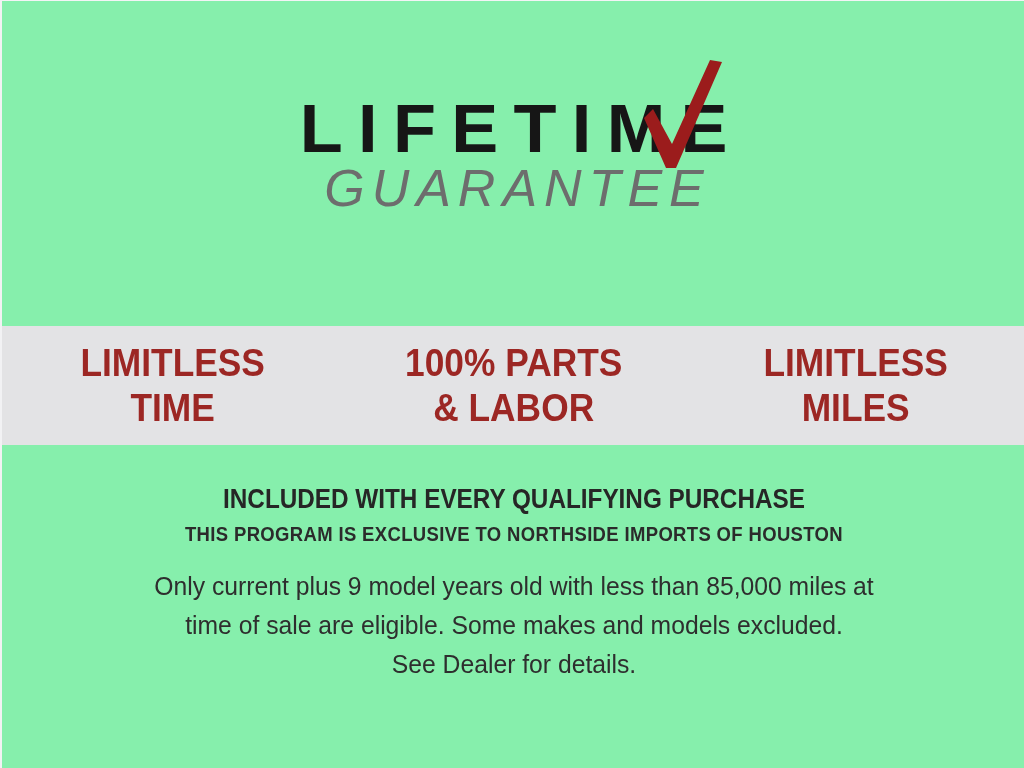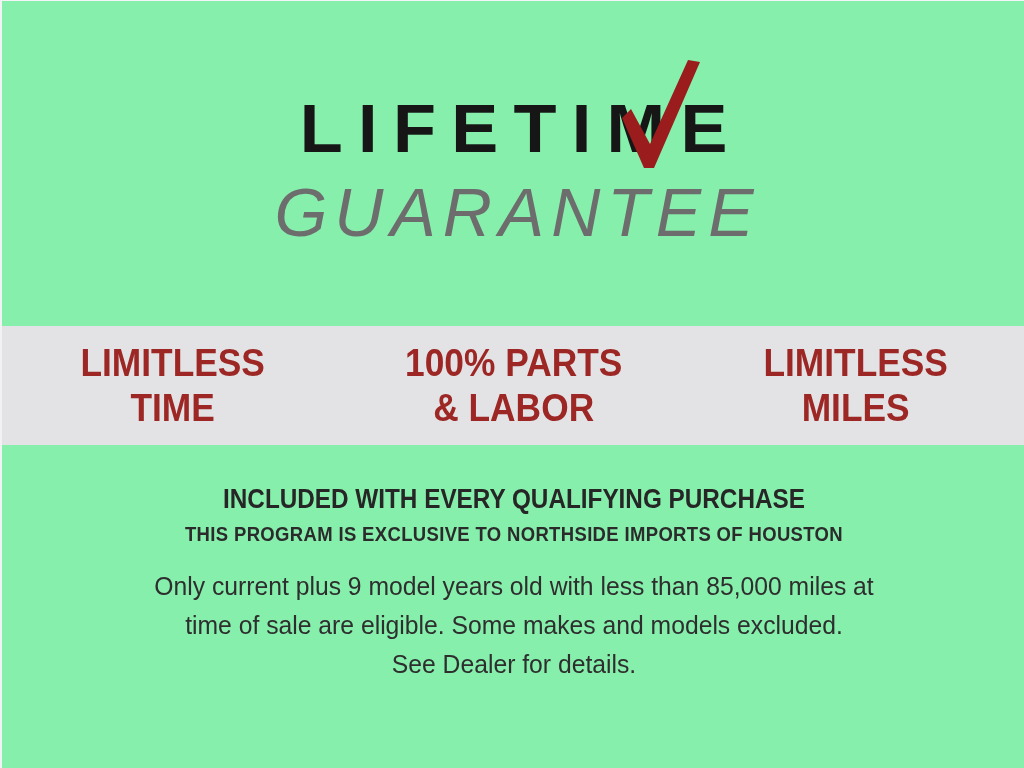--- a/index.html
+++ b/index.html
@@ -48,25 +48,25 @@
     text-indent: 15px;
     transform: scaleX(1.02);
     transform-origin: center;
   }
 
   .logo-guarantee {
     display: block;
     font-family: "Liberation Sans", sans-serif;
     font-weight: normal;
     font-style: italic;
-    font-size: 68px;
+    font-size: 52px;
     letter-spacing: 7px;
     color: #6d6d6d;
     line-height: 1.02;
-    margin-top: 18px;
+    margin-top: 2px;
     text-indent: 7px;
     transform: scaleX(1.0);
   }
 
   
   .logo-check {
     position: absolute;
     left: 355px;
     top: -37px;
     width: 80px;

